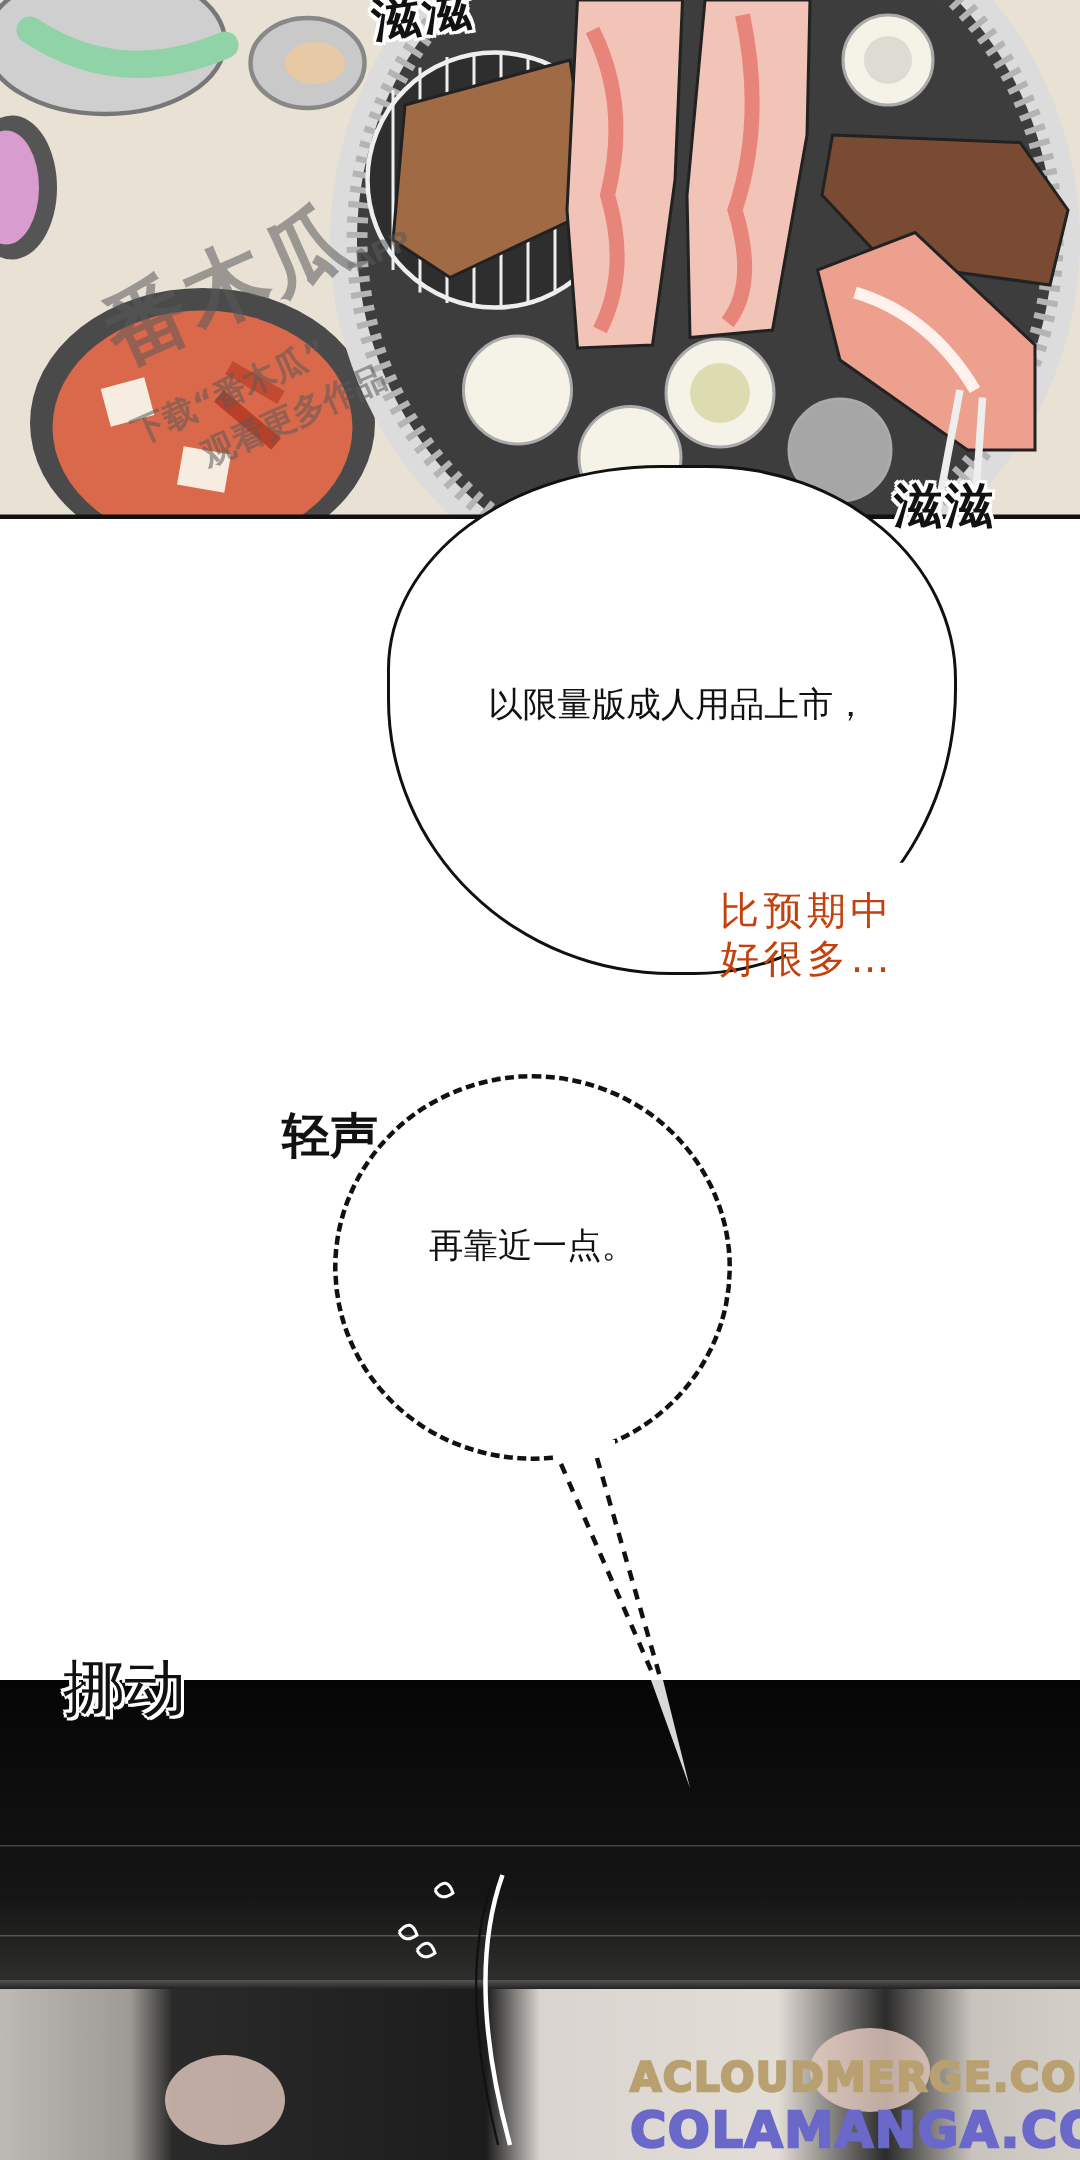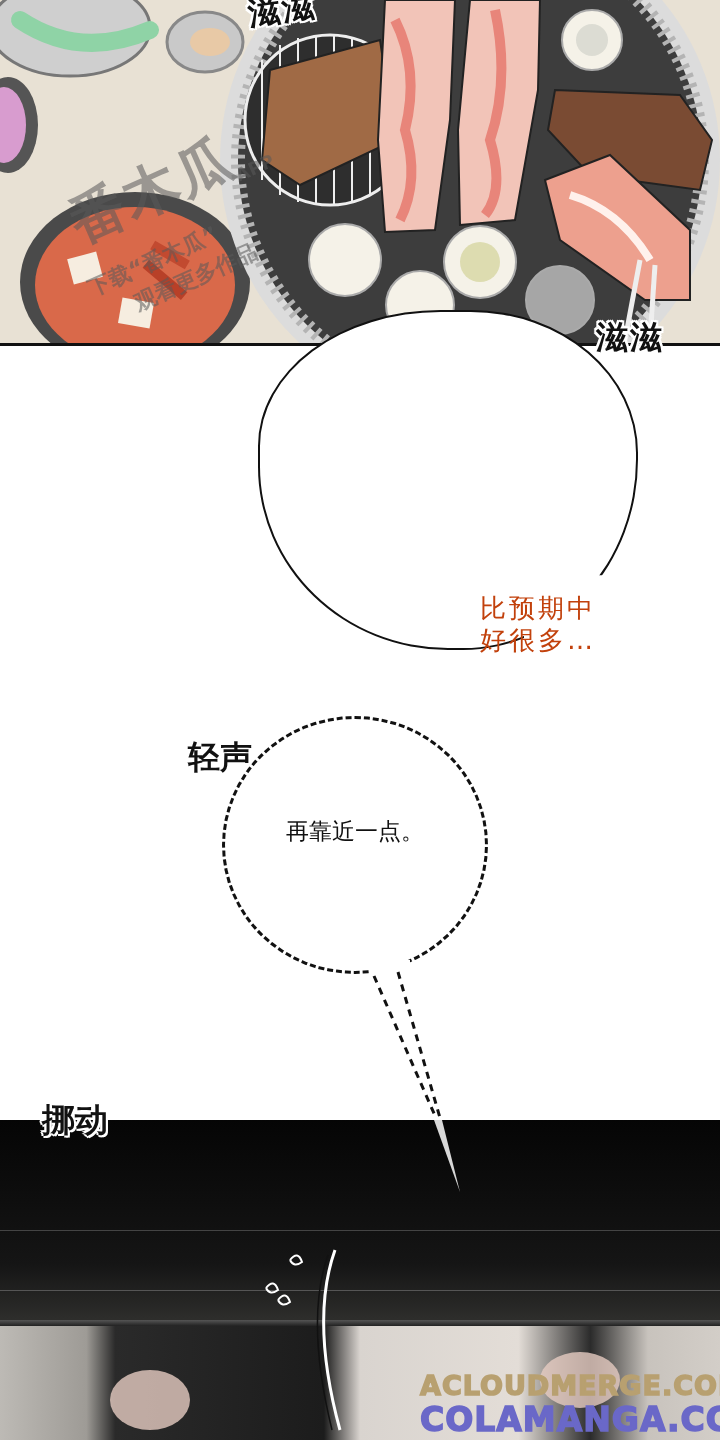--- a/index.html
+++ b/index.html
@@ -77,21 +77,21 @@
     .shelf-edge {
       position: absolute; left: 0; top: 200px; width: 720px; height: 6px;
       background: linear-gradient(#555, #222);
     }
     .lower-scene {
       position: absolute; left: 0; top: 206px; width: 720px; height: 114px;
       background: linear-gradient(90deg, #bdbab5 0%, #9e9b96 12%, #2a2a2a 16%, #1c1c1c 45%,
         #d9d4cf 50%, #e3ddd7 72%, #2b2b2b 82%, #c8c3bd 90%, #d3cec8 100%);
     }
     .sfx-move {
-      position: absolute; left: 42px; top: 1098px; font-size: 33px; font-weight: 700; color: #111;
+      position: absolute; left: 42px; top: 1098px; font-size: 41px; font-weight: 400; color: #111;
       z-index: 6;
       text-shadow: 2px 0 #fff, -2px 0 #fff, 0 2px #fff, 0 -2px #fff,
                    2px 2px #fff, -2px -2px #fff;
     }
     .site-wm {
       position: absolute; left: 420px; font-weight: 900; letter-spacing: 1px; z-index: 6;
       -webkit-text-stroke: 1.5px currentColor; color: transparent;
     }
     .site-wm-1 { top: 1370px; font-size: 27px; }
     .site-wm-2 { top: 1400px; font-size: 33px; }
@@ -164,20 +164,21 @@
     <span class="wm-line2">观看更多作品</span>
   </div>
 
   <span class="sfx sfx-top">滋滋</span>
 </div>
 <div class="panel-top-border"></div>
 <span class="sfx sfx-sizzle">滋滋</span>
 
 <div class="bubble-main"></div>
 <div class="bubble-main-text">
+  <span>以限量版成人用品上市，</span>
 </div>
 <div class="bubble-aside">
   <div>比预期中</div>
   <div>好很多…</div>
 </div>
 
 <div class="bubble-whisper"></div>
 <span class="whisper-sfx">轻声</span>
 <div class="bubble-whisper-text">
   <div>再靠近一点。</div>

